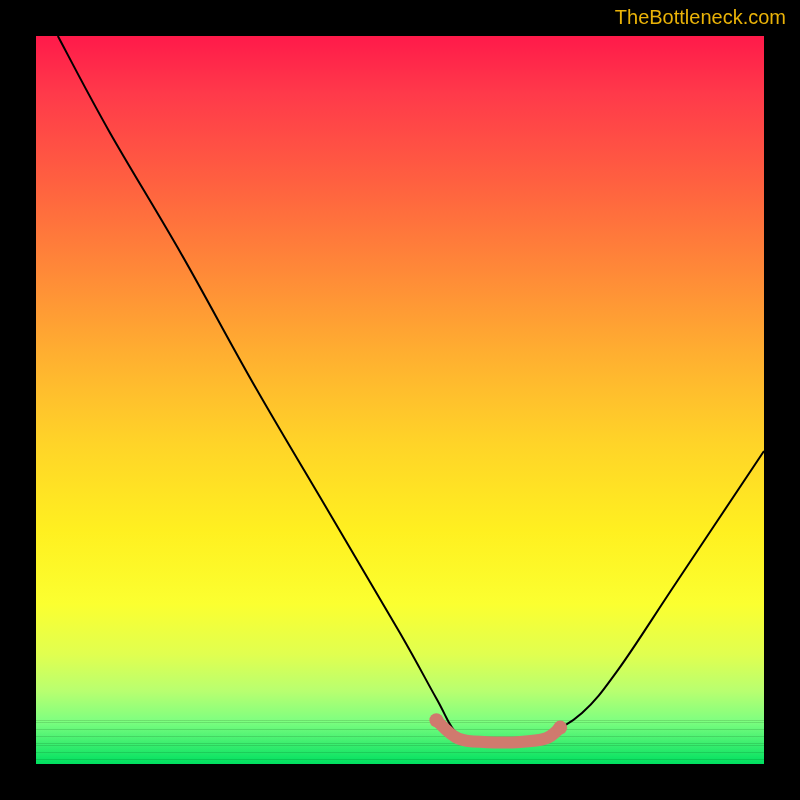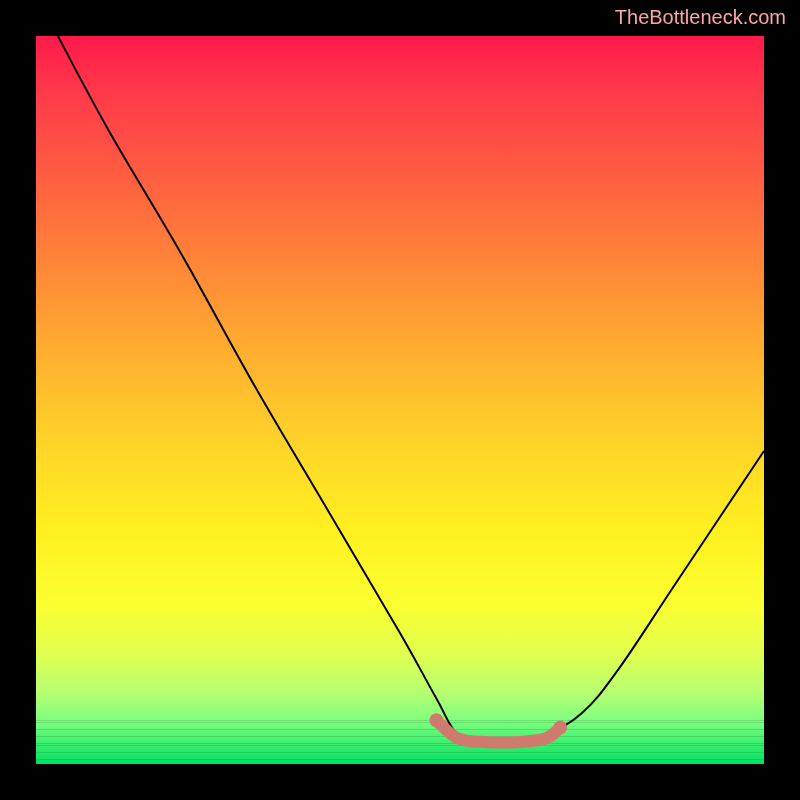--- a/index.html
+++ b/index.html
@@ -7,21 +7,21 @@
     width: 800px;
     height: 800px;
     background: #000;
     position: relative;
     font-family: Arial, sans-serif;
   }
   .watermark {
     position: absolute;
     top: 6px;
     right: 14px;
-    color: #fca5a5;
+    color: #eab308;
     font-size: 20px;
     font-weight: 500;
     z-index: 10;
   }
   .plot-area {
     position: absolute;
     left: 36px;
     top: 36px;
     width: 728px;
     height: 728px;

